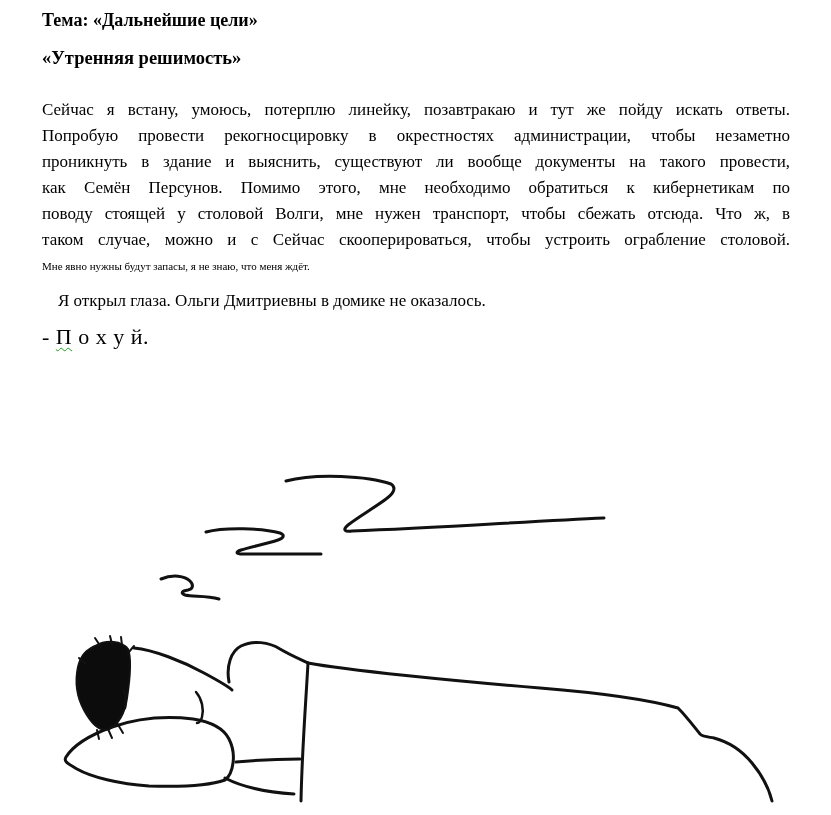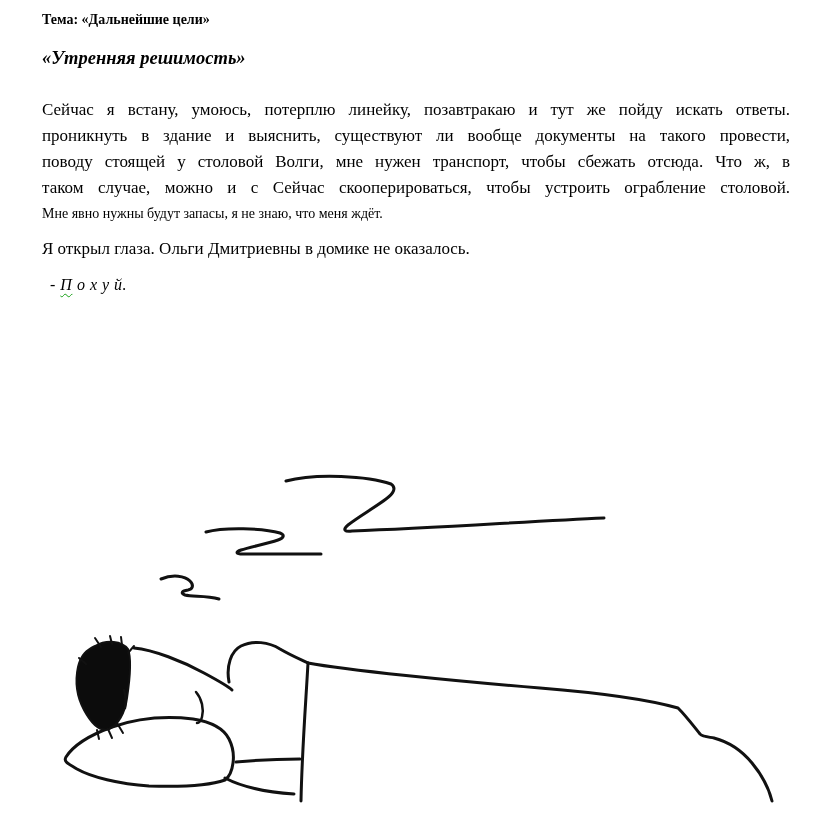--- a/index.html
+++ b/index.html
@@ -2,49 +2,51 @@
 <html><head>
 <meta charset="utf-8">
 <style>
   html,body{margin:0;padding:0}
   body{
     width:831px;height:815px;position:relative;overflow:hidden;
     background:#ffffff;color:#000;
     font-family:"Liberation Serif","DejaVu Serif",serif;
   }
   .doc{position:absolute;left:42px;top:7px;width:748px}
-  .title{font-size:14px;font-weight:bold;margin:0 0 12px;line-height:26px}
-  .subtitle{font-size:18.5px;font-weight:bold;font-style:italic;margin:0 0 26px;line-height:26px}
+  .title{font-size:18px;font-weight:bold;margin:0 0 12px;line-height:26px}
+  .subtitle{font-size:18.5px;font-weight:bold;margin:0 0 26px;line-height:26px}
   .para1{margin:0 0 9px}
   .jline{
     font-size:17px;line-height:26px;white-space:nowrap;
     text-align:justify;text-align-last:justify;
   }
-  .lastline{font-size:14px;line-height:26px}
-  .para2{font-size:17px;line-height:26px;margin:0 0 10px}
-  .phrase{font-size:16px;line-height:26px;font-style:italic;margin:8px;letter-spacing:.5px}
+  .lastline{font-size:11px;line-height:26px}
+  .para2{font-size:17px;line-height:26px;margin:0 16px 10px}
+  .phrase{font-size:22px;line-height:26px;margin:0;letter-spacing:.5px}
   .squiggle{
     text-decoration-line:underline;
     text-decoration-style:wavy;
     text-decoration-color:#17a017;
     text-decoration-thickness:1px;
     text-underline-offset:3px;
   }
   .sketch{position:absolute;left:0;top:0}
 </style>
 </head>
 <body>
 
 <div class="doc">
   <h1 class="title">Тема: «Дальнейшие цели»</h1>
   <h2 class="subtitle">«Утренняя решимость»</h2>
 
   <div class="para1">
     <div class="jline">Сейчас я встану, умоюсь, потерплю линейку, позавтракаю и тут же пойду искать ответы.</div>
+    <div class="jline">Попробую провести рекогносцировку в окрестностях администрации, чтобы незаметно</div>
     <div class="jline">проникнуть в здание и выяснить, существуют ли вообще документы на такого провести,</div>
+    <div class="jline">как Семён Персунов. Помимо этого, мне необходимо обратиться к кибернетикам по</div>
     <div class="jline">поводу стоящей у столовой Волги, мне нужен транспорт, чтобы сбежать отсюда. Что ж, в</div>
     <div class="jline">таком случае, можно и с Сейчас скооперироваться, чтобы устроить ограбление столовой.</div>
     <div class="lastline">Мне явно нужны будут запасы, я не знаю, что меня ждёт.</div>
   </div>
 
   <p class="para2">Я открыл глаза. Ольги Дмитриевны в домике не оказалось.</p>
 
   <p class="phrase"><span>- </span><span class="squiggle">П</span><span> о х у й.</span></p>
 </div>
 

